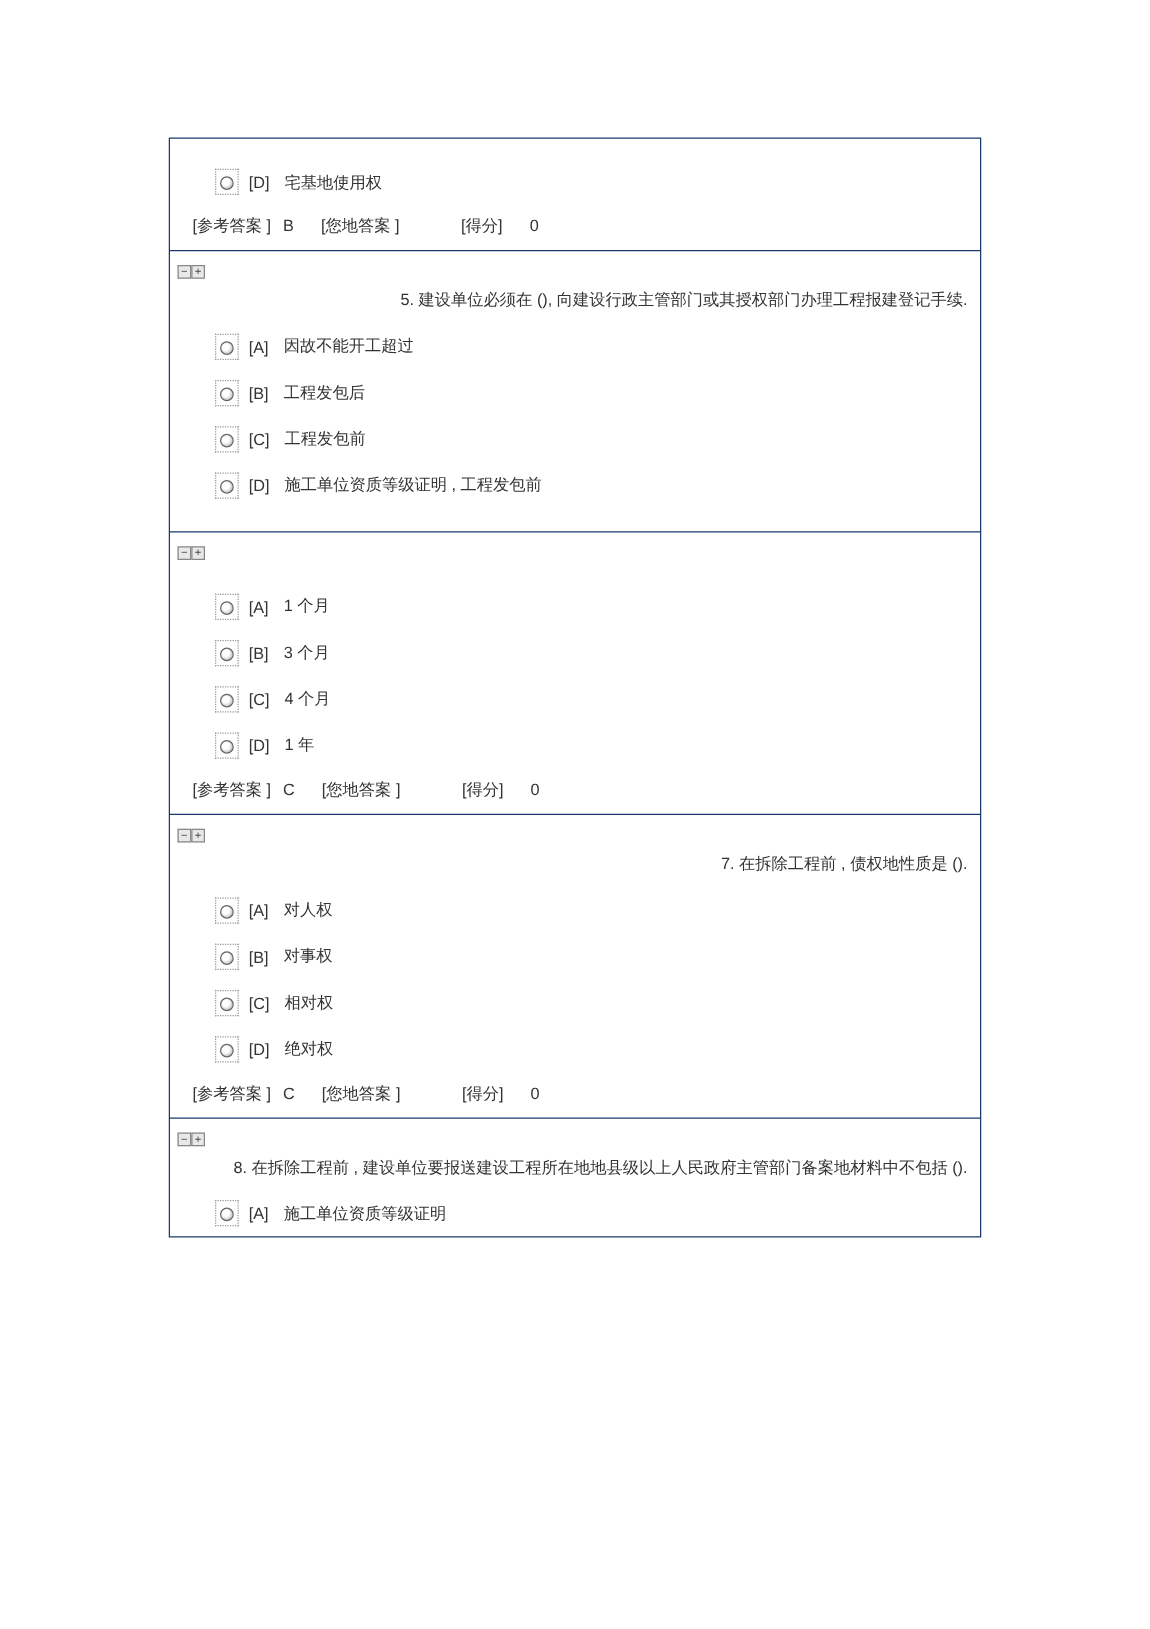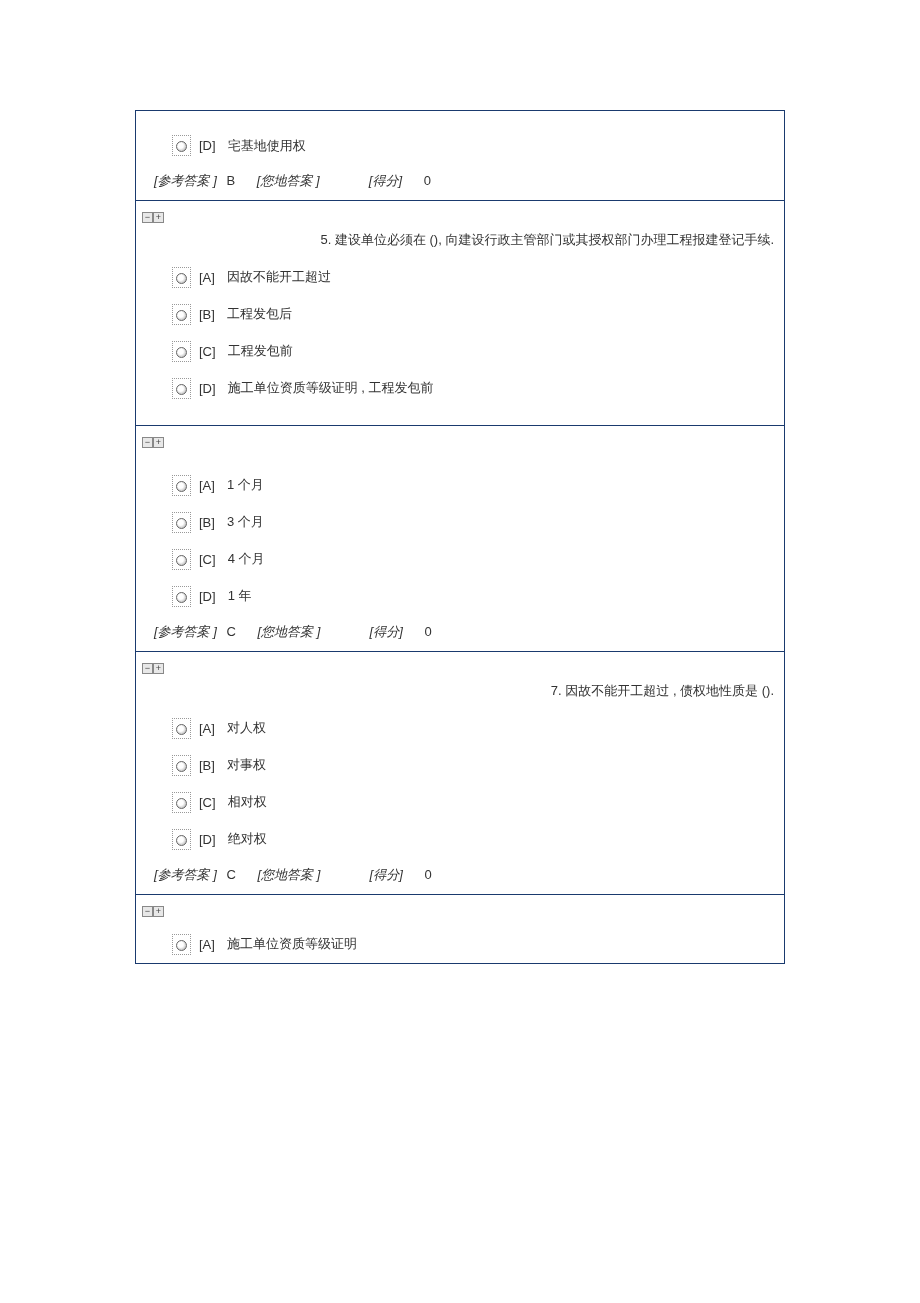--- a/index.html
+++ b/index.html
@@ -78,21 +78,20 @@
   .opt-letter {
     margin-left: 2px;
     margin-right: 12px;
   }
   .answer-line {
     margin-top: 10px;
     padding-left: 12px;
   }
   .answer-line .label {
     margin-right: 6px;
-    font-style: italic;
   }
   .answer-line .val {
     margin-right: 18px;
     font-weight: normal;
   }
   .answer-line .gap {
     display: inline-block;
     min-width: 36px;
   }
 </style>
@@ -187,21 +186,21 @@
         <span class="val" style="margin-left:12px">0</span>
       </div>
     </div>
 
     <div class="question-block">
       <div class="toggles">
         <span class="toggle">−</span><span class="toggle">+</span>
       </div>
       <div class="qtext">
         <span class="qnum">7.</span>
-        <span>因故不能开工超过  , 债权地性质是  ().</span>
+        <span>在拆除工程前  , 债权地性质是  ().</span>
       </div>
       <div class="options">
         <div class="option-row">
           <span class="radio-wrap"><span class="radio-dot"></span></span>
           <span class="opt-letter">[A]</span>
           <span>对人权</span>
         </div>
         <div class="option-row">
           <span class="radio-wrap"><span class="radio-dot"></span></span>
           <span class="opt-letter">[B]</span>
@@ -225,20 +224,24 @@
         <span class="gap"></span>
         <span class="label">[得分]</span>
         <span class="val" style="margin-left:12px">0</span>
       </div>
     </div>
 
     <div class="question-block" style="padding-bottom:4px;">
       <div class="toggles">
         <span class="toggle">−</span><span class="toggle">+</span>
       </div>
+      <div class="qtext">
+        <span class="qnum">8.</span>
+        <span>在拆除工程前  , 建设单位要报送建设工程所在地地县级以上人民政府主管部门备案地材料中不包括            ().</span>
+      </div>
       <div class="options">
         <div class="option-row" style="margin-bottom:4px;">
           <span class="radio-wrap"><span class="radio-dot"></span></span>
           <span class="opt-letter">[A]</span>
           <span>施工单位资质等级证明</span>
         </div>
       </div>
     </div>
 
   </div>

